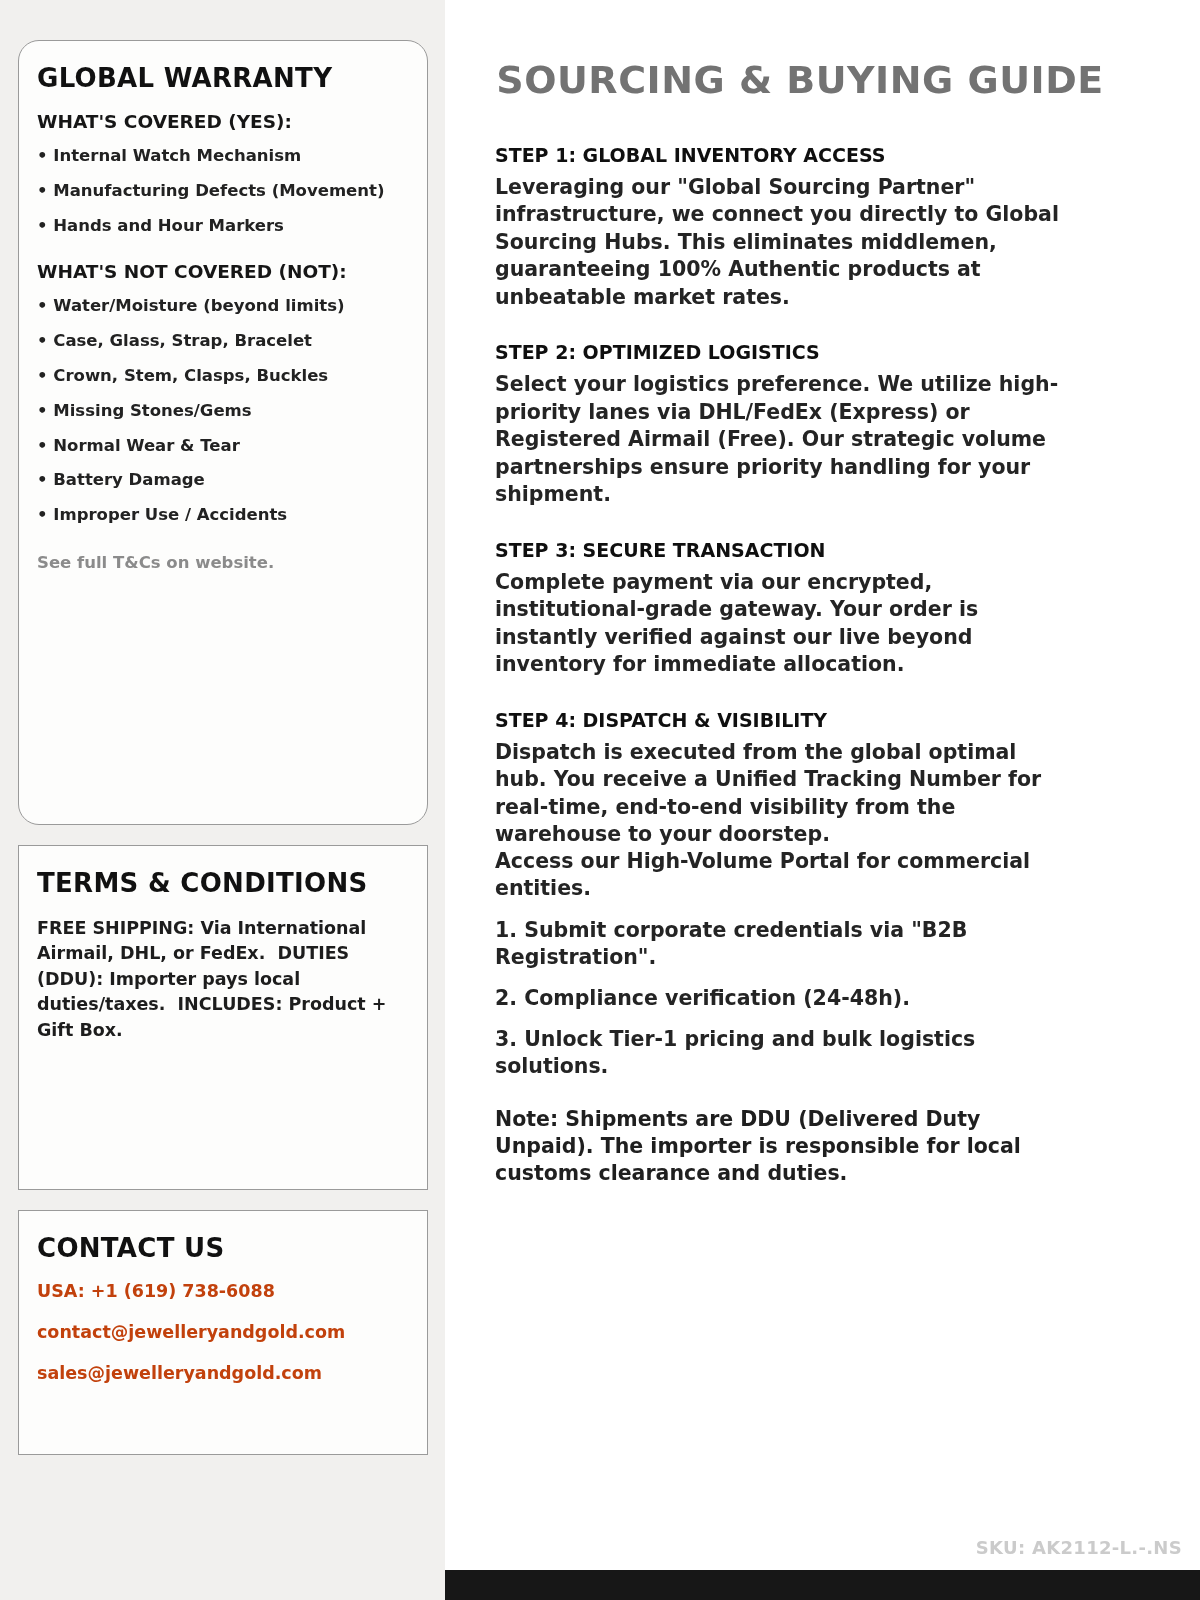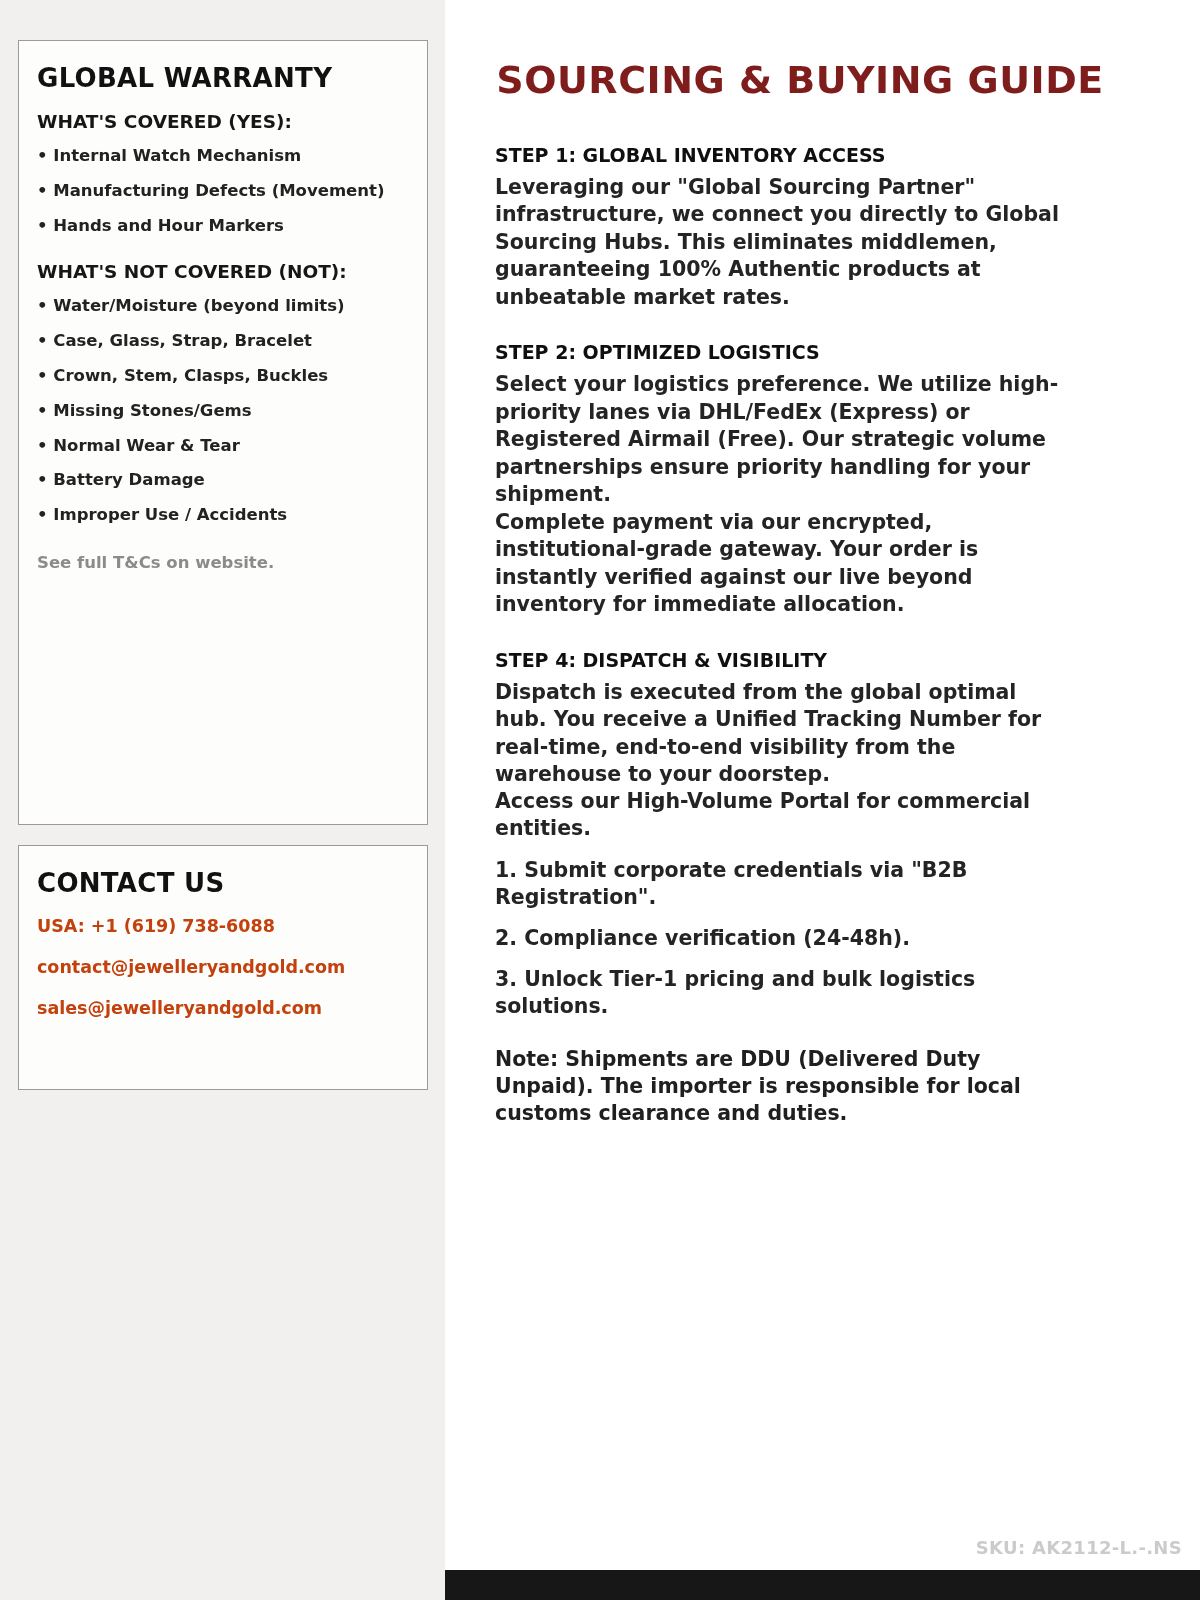--- a/index.html
+++ b/index.html
@@ -28,21 +28,21 @@
     box-sizing: border-box;
     padding: 40px 17px 0 18px;
   }
   .side-box {
     background: #fdfdfc;
     border: 1px solid #9a9a9a;
     box-sizing: border-box;
     padding: 22px 18px 18px 18px;
     margin-bottom: 20px;
   }
-  .side-box.warranty { min-height: 785px; }
+  .side-box.warranty { min-height: 785px; border-radius: 21px; }
   .side-box.terms    { min-height: 345px; }
   .side-box.contact  { min-height: 245px; }
 
   .side-title {
     font-size: 26px;
     font-weight: 700;
     letter-spacing: 0.3px;
     color: #111;
     margin: 0 0 18px 0;
   }
@@ -96,21 +96,21 @@
     width: 755px;
     height: 1600px;
     box-sizing: border-box;
     padding: 58px 95px 0 50px;
     background: #ffffff;
   }
   .main-title {
     font-size: 38px;
     font-weight: 800;
     letter-spacing: 0.5px;
-    color: #7f1d1d;
+    color: #737373;
     text-align: center;
     margin: 0 0 42px 0;
     white-space: nowrap;
   }
   .step-heading {
     font-size: 19px;
     font-weight: 700;
     color: #0f0f0f;
     margin: 30px 0 8px 0;
   }
@@ -187,40 +187,45 @@
         <li>Crown, Stem, Clasps, Buckles</li>
         <li>Missing Stones/Gems</li>
         <li>Normal Wear &amp; Tear</li>
         <li>Battery Damage</li>
         <li>Improper Use / Accidents</li>
       </ul>
 
       <p class="side-footnote">See full T&amp;Cs on website.</p>
     </div>
 
+    <div class="side-box terms">
+      <h2 class="side-title">TERMS &amp; CONDITIONS</h2>
+      <p class="side-body">FREE SHIPPING: Via International Airmail, DHL, or FedEx.  DUTIES (DDU): Importer pays local duties/taxes.  INCLUDES: Product + Gift Box.</p>
+    </div>
 
     <div class="side-box contact">
       <h2 class="side-title">CONTACT US</h2>
       <p class="contact-line">USA: +1 (619) 738-6088</p>
       <p class="contact-line">contact@jewelleryandgold.com</p>
       <p class="contact-line">sales@jewelleryandgold.com</p>
     </div>
 
   </div>
 
   <div class="main">
 
     <h1 class="main-title">SOURCING &amp; BUYING GUIDE</h1>
 
     <h2 class="step-heading first">STEP 1: GLOBAL INVENTORY ACCESS</h2>
     <p class="step-body">Leveraging our "Global Sourcing Partner" infrastructure, we connect you directly to Global Sourcing Hubs. This eliminates middlemen, guaranteeing 100% Authentic products at unbeatable market rates.</p>
 
     <h2 class="step-heading">STEP 2: OPTIMIZED LOGISTICS</h2>
     <p class="step-body">Select your logistics preference. We utilize high-priority lanes via DHL/FedEx (Express) or Registered Airmail (Free). Our strategic volume partnerships ensure priority handling for your shipment.</p>
 
+    <h2 class="step-heading">STEP 3: SECURE TRANSACTION</h2>
     <p class="step-body">Complete payment via our encrypted, institutional-grade gateway. Your order is instantly verified against our live beyond inventory for immediate allocation.</p>
 
     <h2 class="step-heading">STEP 4: DISPATCH &amp; VISIBILITY</h2>
     <p class="step-body">Dispatch is executed from the global optimal hub. You receive a Unified Tracking Number for real-time, end-to-end visibility from the warehouse to your doorstep.</p>
 
     <p class="b2b-line">Access our High-Volume Portal for commercial entities.</p>
     <p class="b2b-line">1. Submit corporate credentials via "B2B Registration".</p>
     <p class="b2b-line">2. Compliance verification (24-48h).</p>
     <p class="b2b-line">3. Unlock Tier-1 pricing and bulk logistics solutions.</p>
     <p class="b2b-note">Note: Shipments are DDU (Delivered Duty Unpaid). The importer is responsible for local customs clearance and duties.</p>

